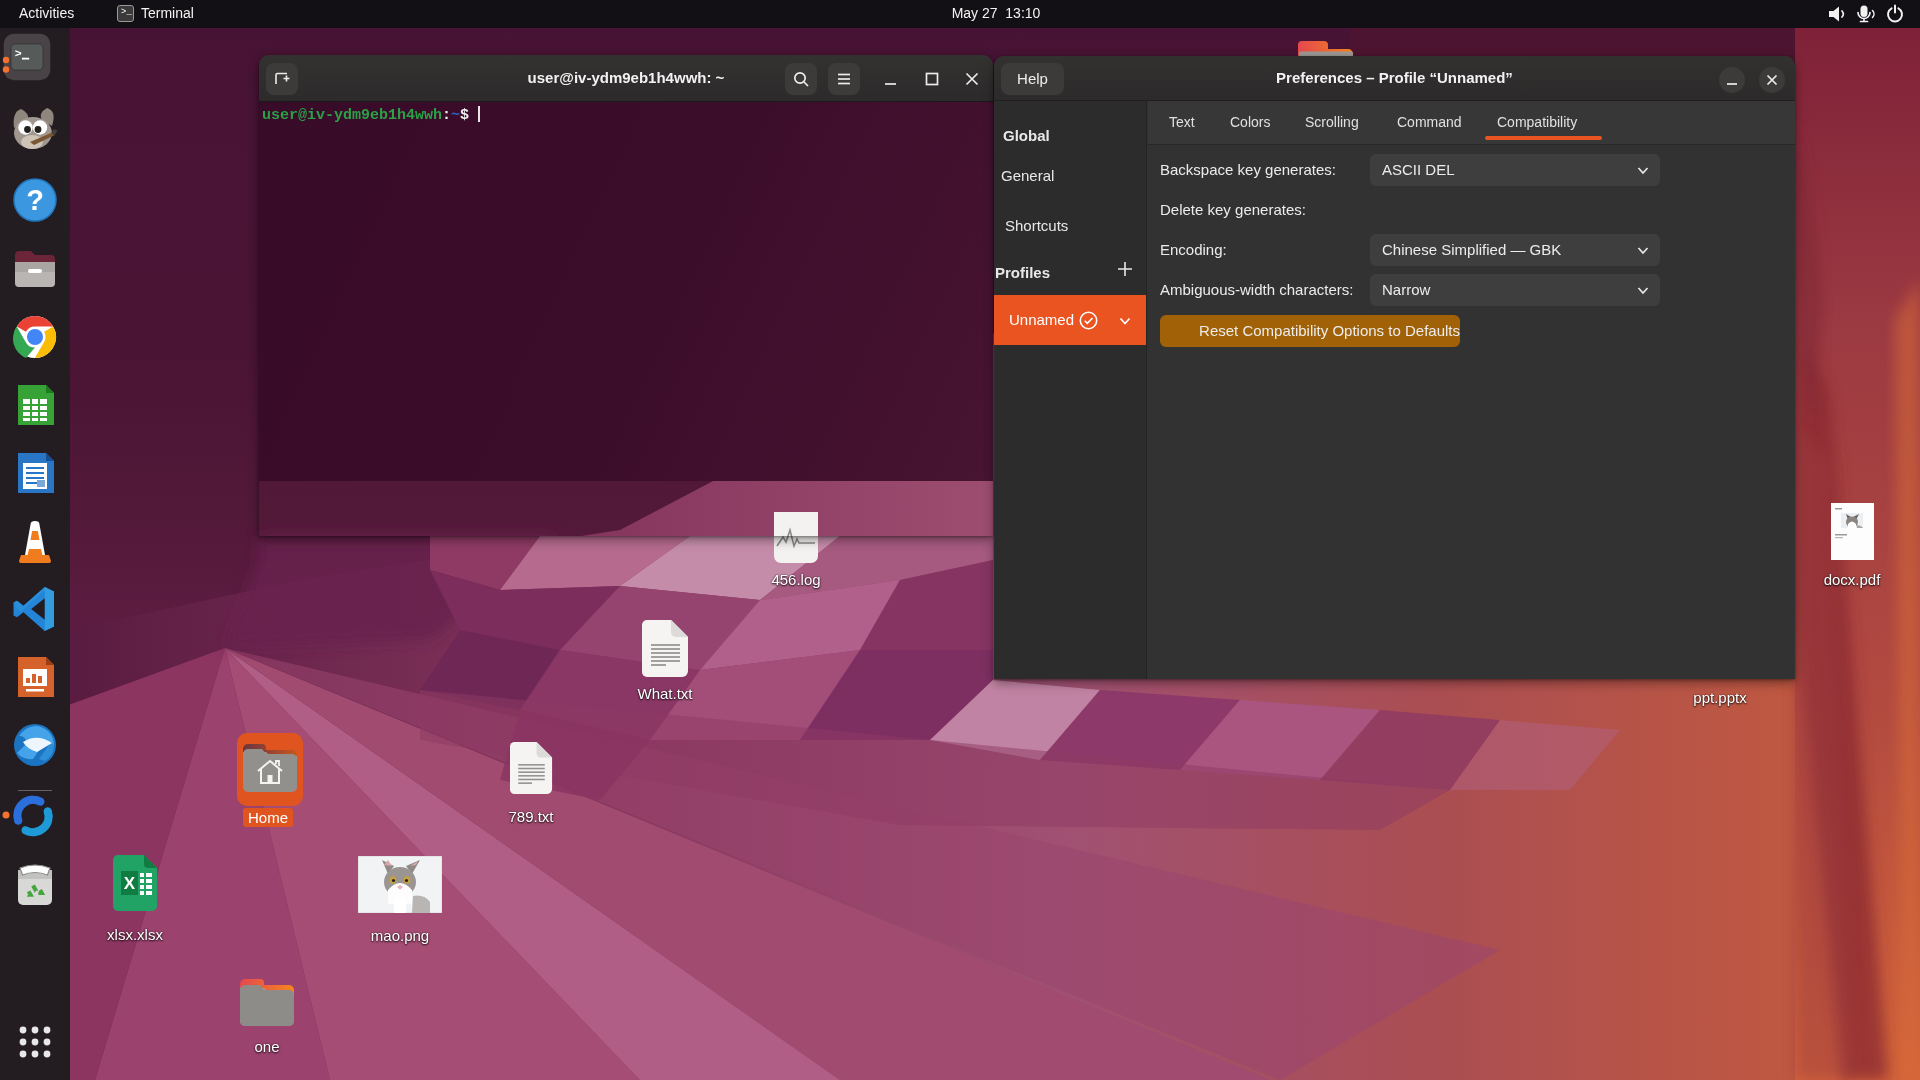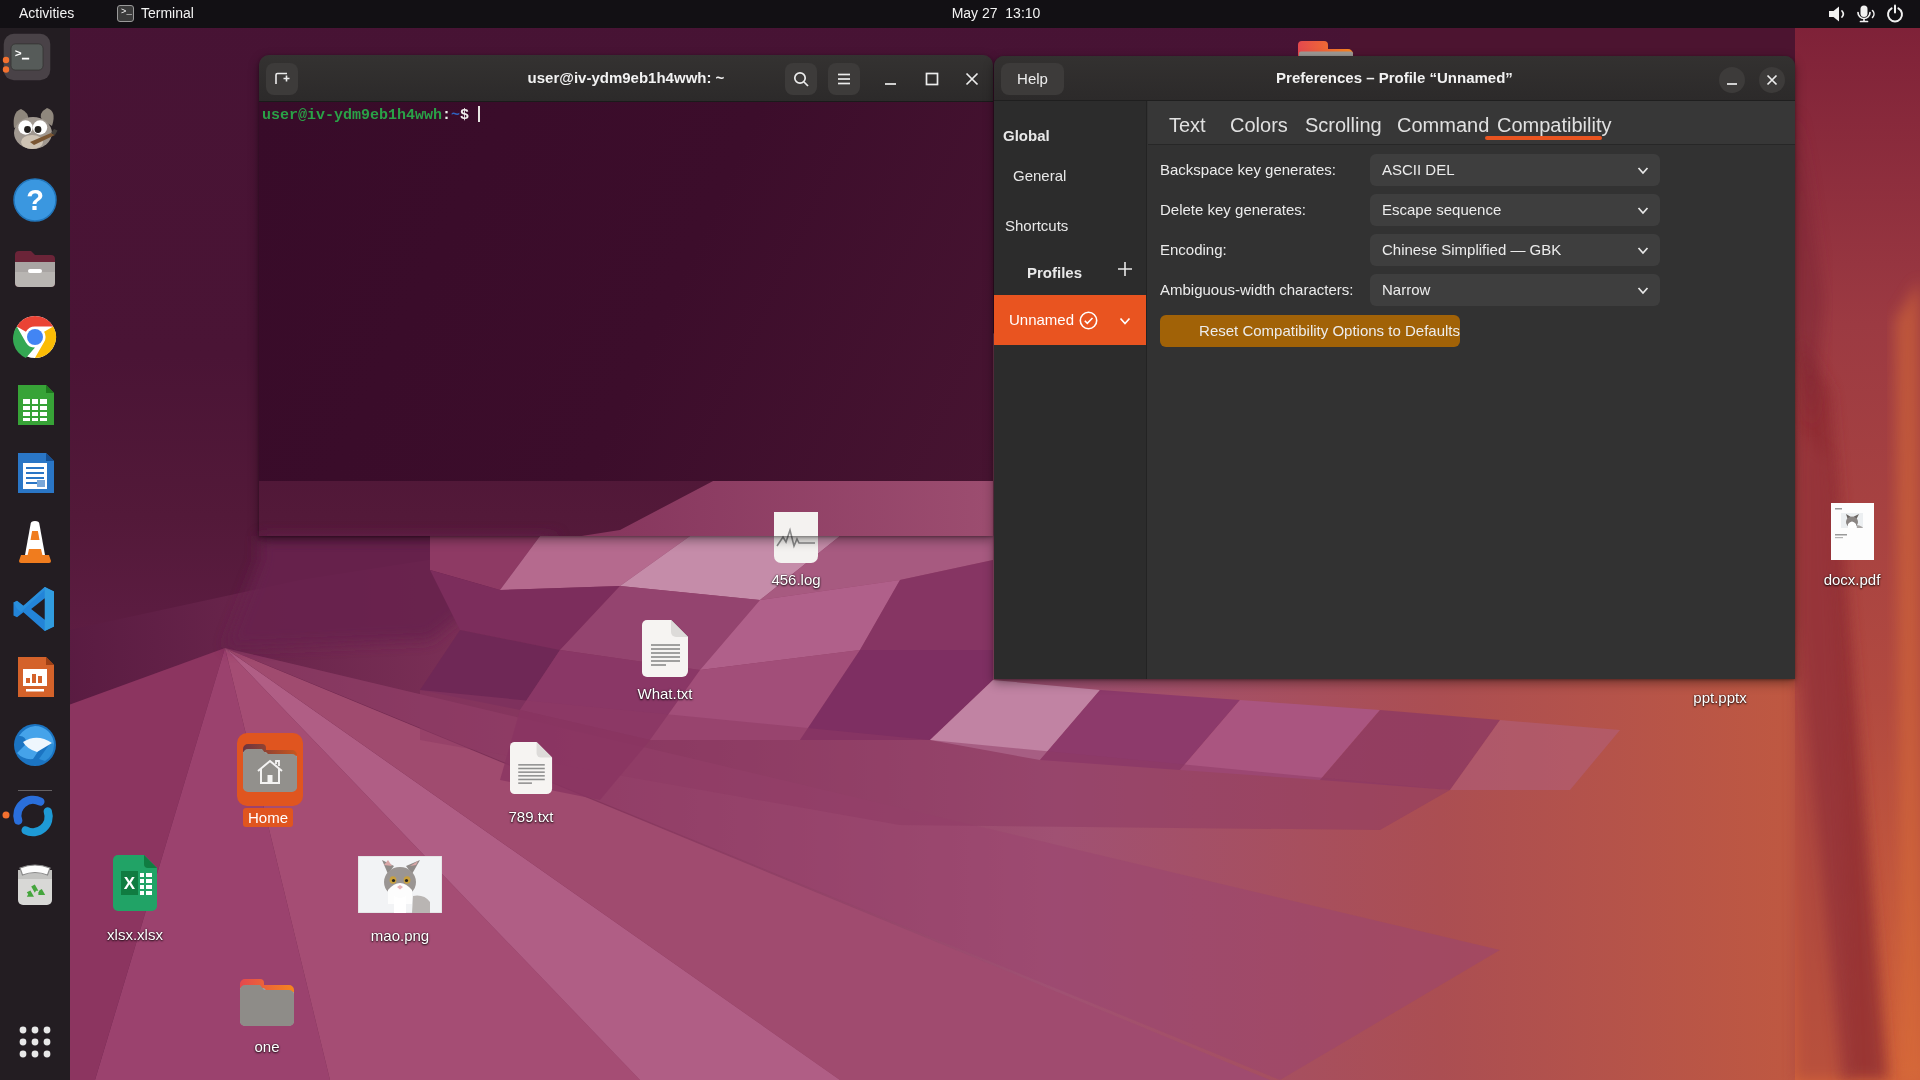--- a/index.html
+++ b/index.html
@@ -34,21 +34,21 @@
   .tbtn { position:absolute; top:8px; width:32px; height:32px; border-radius:8px; background:#3d3b3a; }
   .wbtn { position:absolute; top:11px; width:26px; height:26px; border-radius:50%; color:#eee; }
 
   
   #prefs { position:absolute; left:994px; top:56px; width:801px; height:623px; background:#323232; box-shadow:0 4px 11px rgba(0,0,0,.38), 0 1px 3px rgba(0,0,0,.32); border-radius:10px 10px 0 0; z-index:20; }
   #prefs .hdr { position:relative; height:45px; background:linear-gradient(#333130,#2c2a2a); border-radius:10px 10px 0 0; border-bottom:1px solid #1f1f1f; }
   #prefs .hdr .title { position:absolute; left:0; right:0; top:13px; text-align:center; color:#f2f2f2; font-weight:bold; font-size:15px; }
   #helpbtn { position:absolute; left:7px; top:7px; width:63px; height:32px; background:#3d3b3a; border-radius:8px; color:#eee; font-size:15px; text-align:center; line-height:31px; }
   #prefs .sidebar { position:absolute; left:0; top:45px; width:153px; height:578px; background:#2c2c2c; border-right:1px solid #232323; color:#e8e8e8; font-size:15px; }
   #prefs .content { position:absolute; left:154px; top:45px; right:0; bottom:0; background:#323232; }
-  #prefs .tabs { position:absolute; left:0; top:0; right:0; height:44px; background:#373737; border-bottom:1px solid #272727; color:#e0e0e0; font-size:20px; }
+  #prefs .tabs { position:absolute; left:0; top:0; right:0; height:44px; background:#373737; border-bottom:1px solid #272727; color:#e0e0e0; font-size:14px; }
   .tab { position:absolute; top:13px; }
   .srow { position:absolute; left:0; width:100%; }
   .form { position:absolute; color:#ececec; font-size:15px; }
   .dd { position:absolute; width:290px; height:32px; background:#3e3e3e; border-radius:6px; color:#ececec; font-size:15px; line-height:31px; padding-left:12px; }
   .dd .chev { position:absolute; right:10px; top:0px; }
 </style>
 </head>
 <body>
 <div id="screen">
 
@@ -469,23 +469,23 @@
     <div class="title">Preferences – Profile “Unnamed”</div>
     <div class="wbtn" style="right:50px; background:#3d3b3a;"><svg width="26" height="26" viewBox="0 0 26 26">
             <line x1="8" y1="17" x2="18" y2="17" stroke="#ececec" stroke-width="1.7"></line>
           </svg></div>
     <div class="wbtn" style="right:10px; background:#3d3b3a;"><svg width="26" height="26" viewBox="0 0 26 26">
             <path d="M8.5 8.5 L17.5 17.5 M17.5 8.5 L8.5 17.5" stroke="#ececec" stroke-width="1.7"></path>
           </svg></div>
   </div>
   <div class="sidebar">
     <div class="srow" style="top:18px; padding-left:9px; font-weight:bold;margin-top:8px;">Global</div>
-    <div class="srow" style="top:66px; padding-left:7px;margin-left:12px;">General</div>
+    <div class="srow" style="top:66px; padding-left:7px;">General</div>
     <div class="srow" style="top:116px; padding-left:11px;">Shortcuts</div>
-    <div class="srow" style="top:163px; padding-left:1px; font-weight:bold;margin-left:32px;">Profiles</div>
+    <div class="srow" style="top:163px; padding-left:1px; font-weight:bold;">Profiles</div>
     <svg style="position:absolute; left:119px; top:156px;" width="24" height="24" viewBox="0 0 24 24">
           <path d="M12 5 v14 M5 12 h14" stroke="#e8e8e8" stroke-width="1.6"></path>
         </svg>
     <div class="srow" style="top:194px; height:50px; background:#E95420; color:#fff;">
       <span style="position:absolute; left:15px; top:16px;">Unnamed</span>
       <svg style="position:absolute; left:85px; top:16px;" width="19" height="19" viewBox="0 0 19 19">
             <circle cx="9.5" cy="9.5" r="8.2" fill="none" stroke="#fff" stroke-width="1.6"></circle>
             <path d="M5.8 9.8 l2.5 2.5 L13.5 7" fill="none" stroke="#fff" stroke-width="1.6"></path>
           </svg>
       <svg style="position:absolute; left:124px; top:19px;" width="14" height="14" viewBox="0 0 14 14">
@@ -502,23 +502,20 @@
       <div class="tab" style="left:349px;">Compatibility</div>
       <div style="position:absolute; left:337px; top:35px; width:117px; height:4px; background:#E95420; border-radius:2px;"></div>
     </div>
     <div class="form" style="left:12px; top:60px;">Backspace key generates:</div>
     <div class="form" style="left:12px; top:100px;">Delete key generates:</div>
     <div class="form" style="left:12px; top:140px;">Encoding:</div>
     <div class="form" style="left:12px; top:180px;">Ambiguous-width characters:</div>
     <div class="dd" style="left:222px; top:53px;">ASCII DEL<span class="chev"><svg width="14" height="32" viewBox="0 0 14 32">
               <path d="M2.5 14 L7 19 L11.5 14" fill="none" stroke="#e8e8e8" stroke-width="1.7"></path>
             </svg></span></div>
-    <div class="dd" style="left:222px; top:93px;">Escape sequence<span class="chev"><svg width="14" height="32" viewBox="0 0 14 32">
-              <path d="M2.5 14 L7 19 L11.5 14" fill="none" stroke="#e8e8e8" stroke-width="1.7"></path>
-            </svg></span></div>
     <div class="dd" style="left:222px; top:133px;">Chinese Simplified — GBK<span class="chev"><svg width="14" height="32" viewBox="0 0 14 32">
               <path d="M2.5 14 L7 19 L11.5 14" fill="none" stroke="#e8e8e8" stroke-width="1.7"></path>
             </svg></span></div>
     <div class="dd" style="left:222px; top:173px;">Narrow<span class="chev"><svg width="14" height="32" viewBox="0 0 14 32">
               <path d="M2.5 14 L7 19 L11.5 14" fill="none" stroke="#e8e8e8" stroke-width="1.7"></path>
             </svg></span></div>
     <div style="position:absolute; left:12px; top:214px; width:300px; height:32px; background:#a16207; border-radius:6px; color:#ececec; font-size:15px; text-align:right; line-height:31px;">Reset Compatibility Options to Defaults</div>
   </div>
 </div>
 

